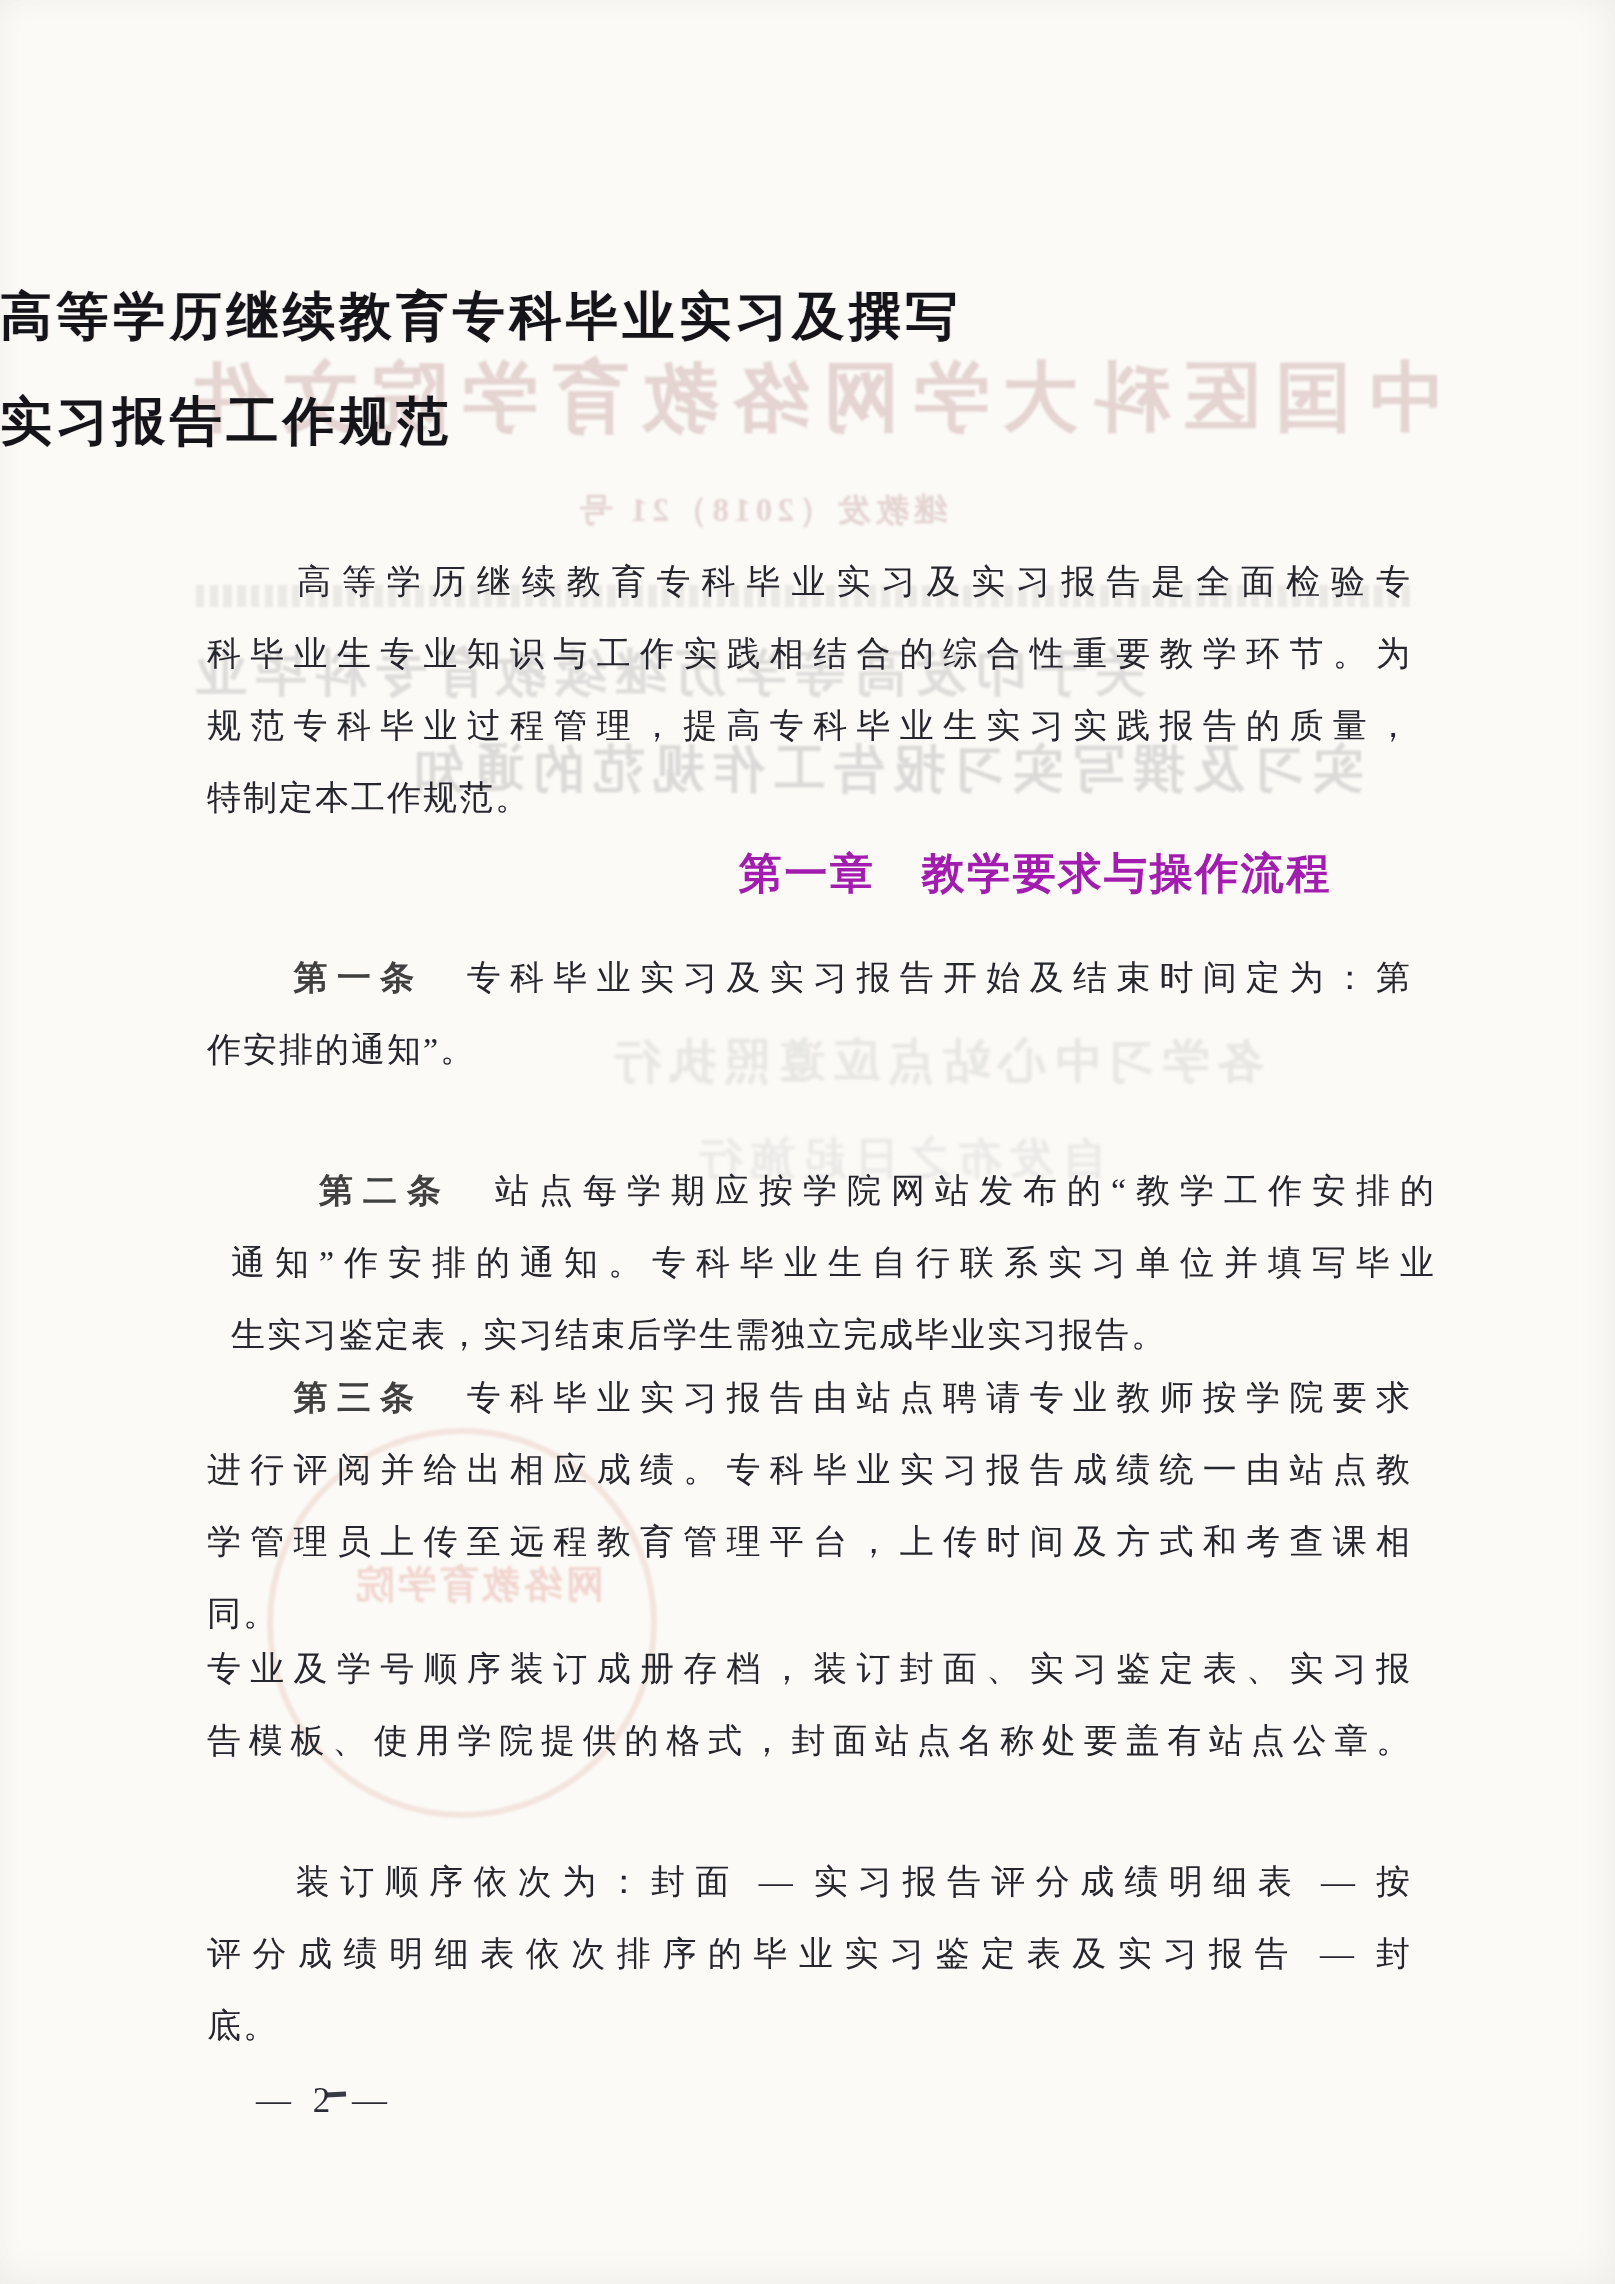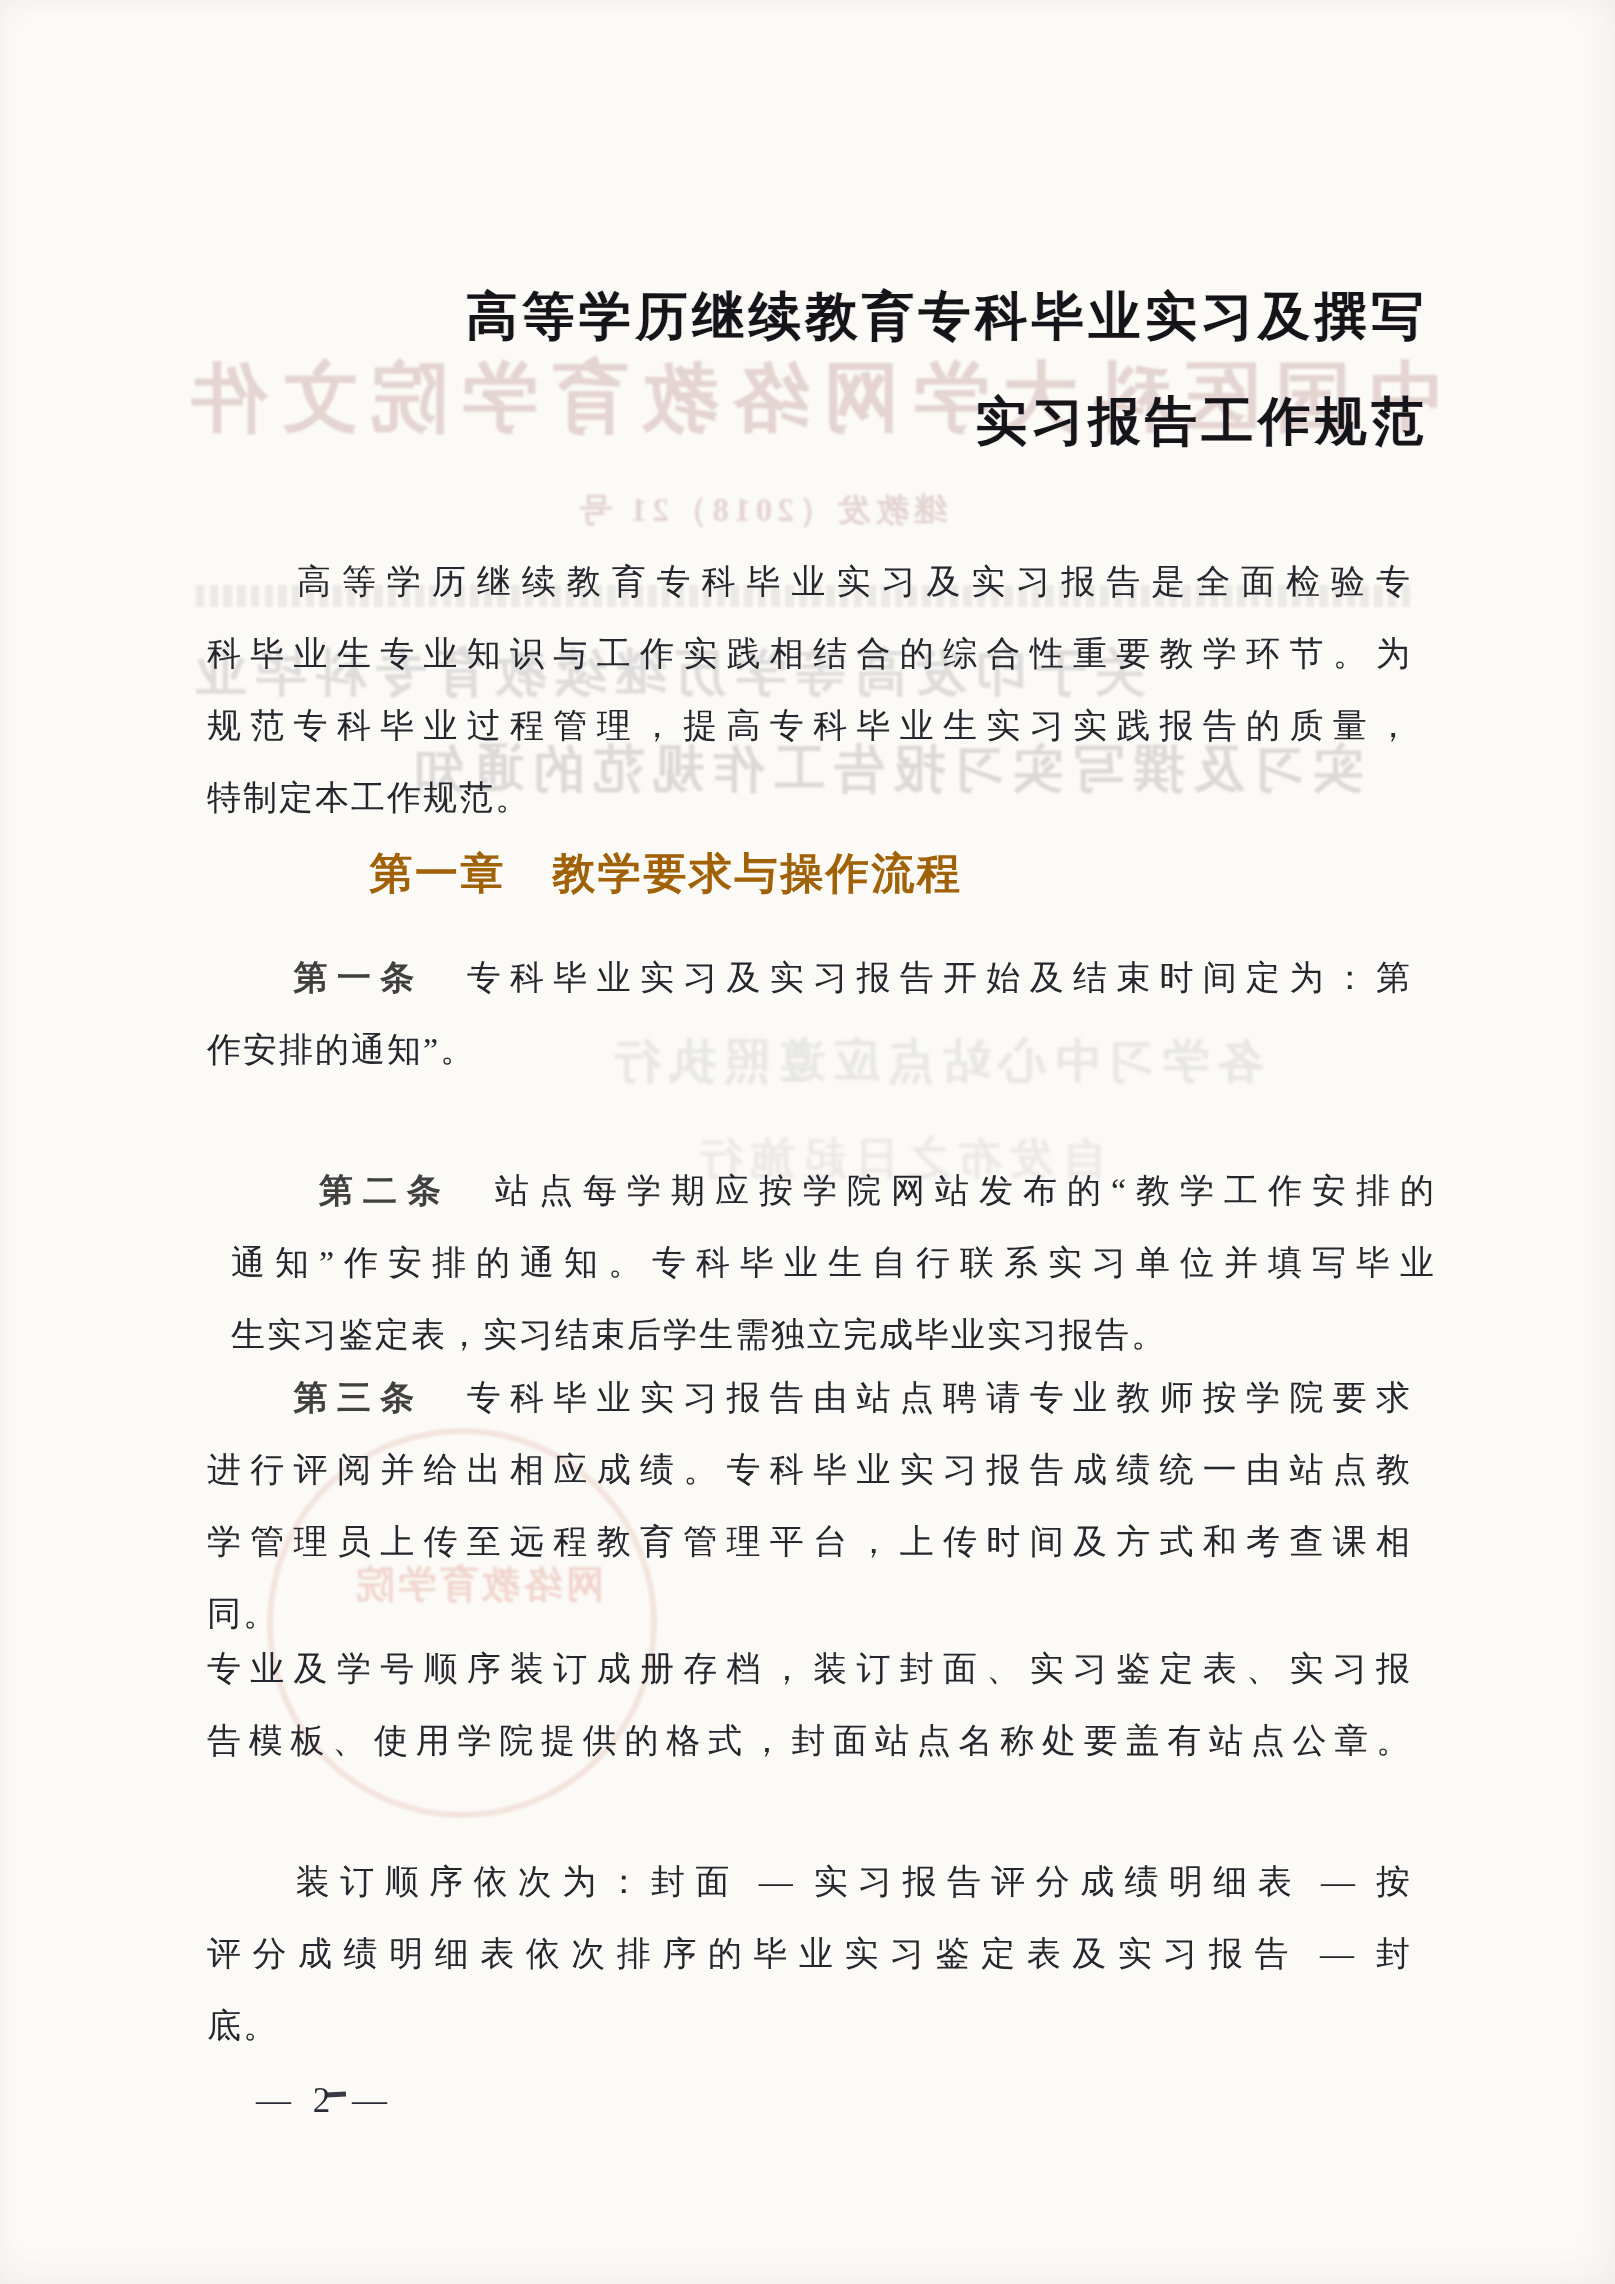--- a/index.html
+++ b/index.html
@@ -8,21 +8,21 @@
     width:1616px;height:2284px;
     background:#fbfaf6;
     overflow:hidden;
     font-family:"Liberation Serif","DejaVu Serif",serif;
     color:#23232c;
     box-shadow:inset -9px -7.8px 39px rgba(0,0,0,0.045), inset 3.9px 2.6px 26px rgba(0,0,0,0.02);
   }
   
   .title{
     position:absolute;left:0;width:1428px;
-    text-align:right;
+    text-align:left;
     font-size:52px;font-weight:700;
     letter-spacing:4.6px;
     color:#141419;
     white-space:nowrap;
     text-shadow:1px 0 0 rgba(150,60,60,.12), -1px 0 0 rgba(60,80,150,.12);
   }
   .block{
     position:absolute;left:207px;width:1205px;
   }
   .ln{
@@ -35,23 +35,23 @@
   .fill{
     white-space:normal;
     text-align:justify;
     text-align-last:justify;
     overflow:hidden;
     height:72px;
   }
   .lbl{font-weight:700;color:#404040;}
   .chapter{
     position:absolute;left:0;width:1332px;
-    text-align:center;
+    text-align:right;
     font-size:43px;font-weight:700;
-    color:#a16207;
+    color:#a21caf;
     letter-spacing:2.6px;
     white-space:nowrap;
   }
   .chapter .gap{display:inline-block;width:46px;}
   .pagenum{
     position:absolute;
     font-size:35px;
     letter-spacing:6.5px;
     color:#2b2b35;
     white-space:nowrap;

